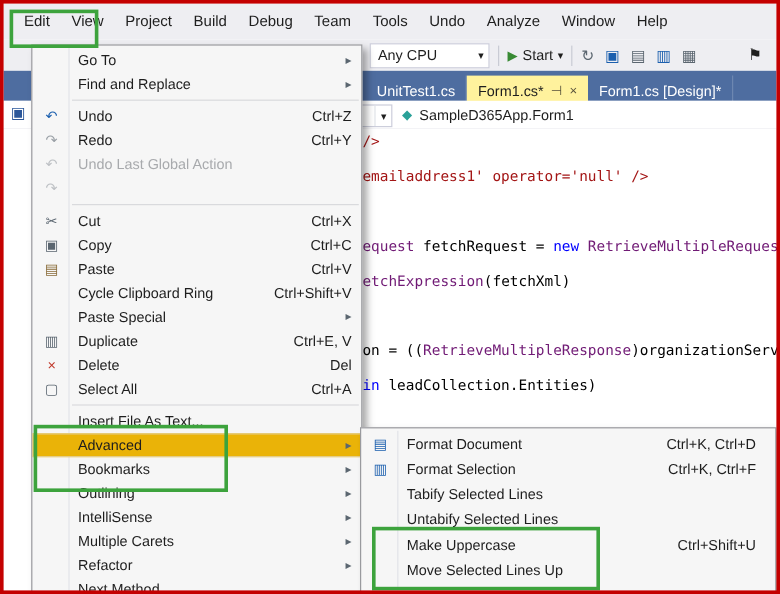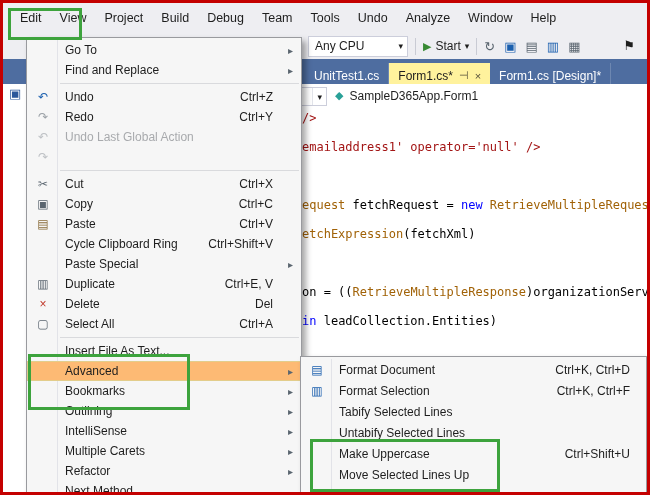--- a/index.html
+++ b/index.html
@@ -42,34 +42,34 @@
     display:flex;align-items:center;}
   .bc-class{position:absolute;left:332px;top:3px;height:17px;display:flex;align-items:center;gap:6px;
     font-size:12px;color:#1E1E1E;}
   .class-glyph{color:#2AA198;font-size:11px;}
 
   .editor{position:absolute;left:3px;top:107px;right:3px;bottom:3px;background:#FFFFFF;z-index:1;}
   .margin-icon{position:absolute;left:9px;top:86px;font-size:13px;color:#2B579A;z-index:2;}
   .code-lines{position:absolute;left:302px;top:104px;right:3px;z-index:1;
     font-family:"DejaVu Sans Mono",monospace;font-size:12px;white-space:pre;}
   .code-line{height:29px;line-height:29px;}
-  .c-keyword{color:#0000FF;} .c-type{color:#a16207;} .c-string{color:#A31515;} .c-plain{color:#000000;}
+  .c-keyword{color:#0000FF;} .c-type{color:#701a75;} .c-string{color:#A31515;} .c-plain{color:#000000;}
 
   
   .menu{position:absolute;left:26px;top:37px;width:276px;bottom:0;background:#F6F6F6;
     border:1px solid #999A9E;box-shadow:4px 4px 6px rgba(0,0,0,.35);z-index:10;
     padding-top:2px;overflow:hidden;box-sizing:border-box;}
   .menu::before,.submenu::before{content:'';position:absolute;left:30px;top:2px;bottom:2px;width:1px;background:#E2E3E8;}
   .mi{position:relative;height:20px;display:flex;align-items:center;padding-left:38px;padding-right:8px;
     font-size:12px;color:#1E1E1E;cursor:default;box-sizing:border-box;}
   .mi.disabled{color:#A8AAAD;}
-  .mi.highlighted{background:#fdba74;box-shadow:inset 0 0 0 1px #E3CD8B;}
+  .mi.highlighted{background:#eab308;box-shadow:inset 0 0 0 1px #E3CD8B;}
   .mi-icon{position:absolute;left:5px;width:22px;text-align:center;font-size:12px;line-height:1;}
   .mi-label{flex:1;white-space:nowrap;overflow:hidden;}
-  .mi-shortcut{margin-right:20px;white-space:nowrap;}
+  .mi-shortcut{white-space:nowrap;}
   .mi-arrow{position:absolute;right:8px;font-size:10px;color:#5B6670;}
   .menu-sep{border-top:1px solid #D9DADD;margin:3px 2px 3px 33px;height:0;}
 
   .submenu{position:absolute;left:300px;top:356px;width:347px;bottom:0;background:#F6F6F6;
     border:1px solid #999A9E;box-shadow:4px 4px 6px rgba(0,0,0,.35);z-index:11;
     padding-top:2px;overflow:hidden;box-sizing:border-box;}
   .submenu .mi{height:21px;padding-right:12px;}
   .submenu .mi-shortcut{margin-right:4px;}
 
   

